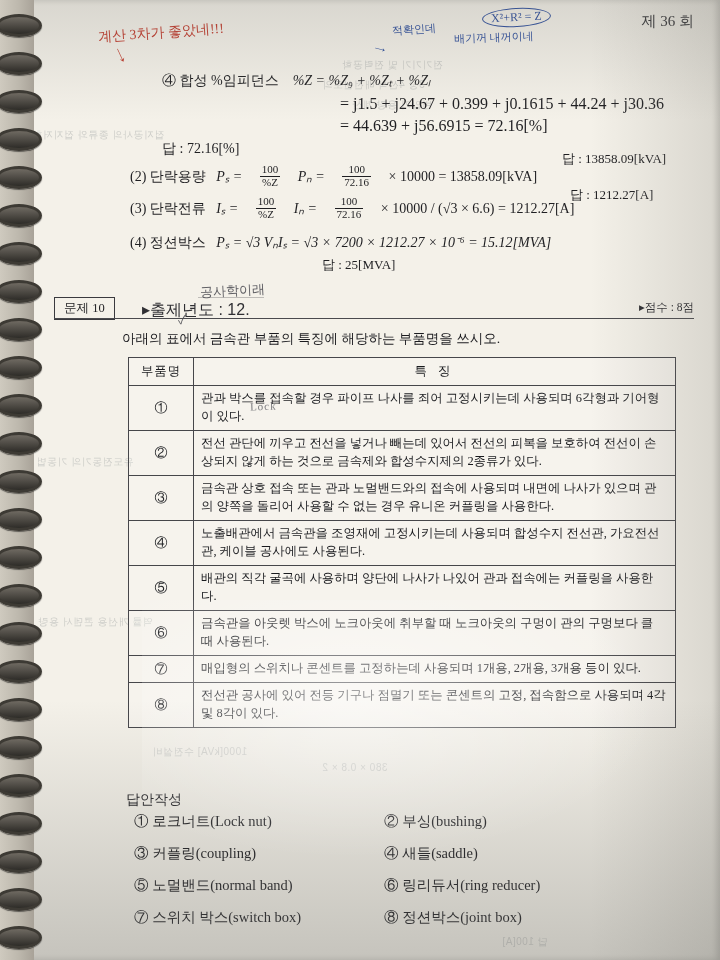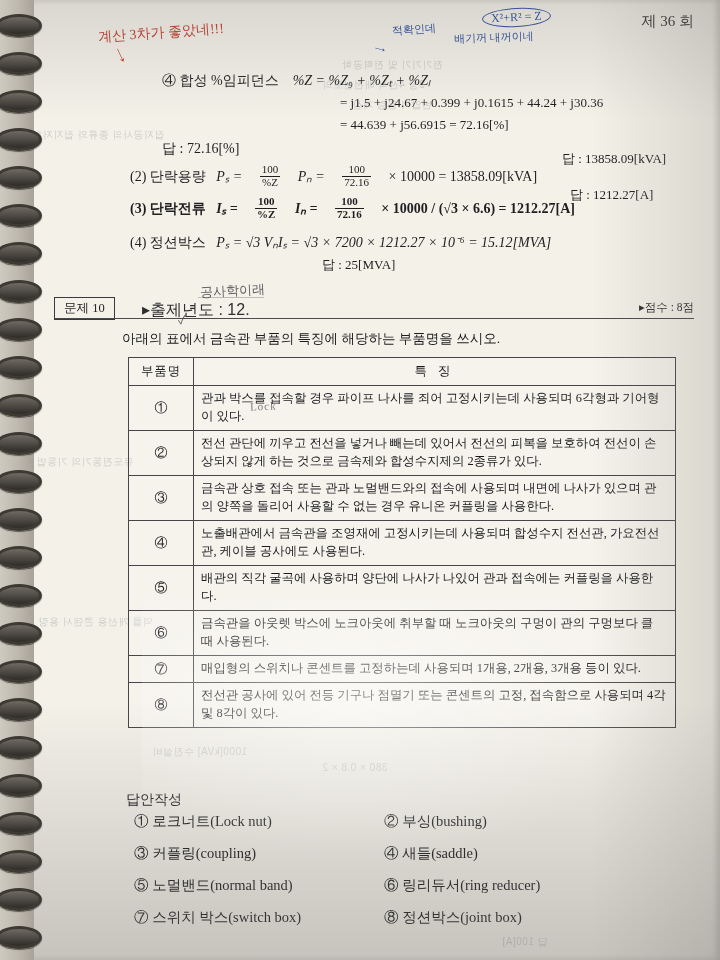--- a/index.html
+++ b/index.html
@@ -86,21 +86,21 @@
   .arrow{
     position:absolute;color:#c0392b;font-size:16px;transform:rotate(20deg);
   }
   
   .math{
     position:absolute;
     font-family:"Liberation Serif", serif;
     color:#1f1f22;white-space:nowrap;
   }
   .m14{font-size:14px;}
-  .m13{font-size:13px;}
+  .m13{font-size:16px;}
   .frac{display:inline-block;text-align:center;vertical-align:middle;
         font-size:11px;line-height:1.08;margin:0 14px;position:relative;top:-1px;}
   .frac .num{display:block;padding:0 2px;}
   .frac .den{display:block;border-top:1px solid #1f1f22;padding:0 2px;}
   .ital{font-style:italic;}
   .ansright{position:absolute;font-family:"Liberation Serif", serif;font-size:13px;color:#1f1f22;white-space:nowrap;}
   
   .prob-bar{
     position:absolute;left:32px;top:297px;width:640px;height:22px;
   }
@@ -200,21 +200,21 @@
       <span>단락용량</span>
       &nbsp;
       <span class="ital">Pₛ =</span>
       <span class="frac"><span class="num">100</span><span class="den">%Z</span></span>
       <span class="ital">Pₙ =</span>
       <span class="frac"><span class="num">100</span><span class="den">72.16</span></span>
       <span>× 10000 = 13858.09[kVA]</span>
     </div>
     <div class="ansright" style="left:540px;top:150px;">답 : 13858.09[kVA]</div>
 
-    <div class="math m14" style="left:108px;top:197px;font-weight:bold;">
+    <div class="math m14" style="left:108px;top:197px;">
       <span>(3)</span>
       <span>단락전류</span>
       &nbsp;
       <span class="ital">Iₛ =</span>
       <span class="frac"><span class="num">100</span><span class="den">%Z</span></span>
       <span class="ital">Iₙ =</span>
       <span class="frac"><span class="num">100</span><span class="den">72.16</span></span>
       <span>× 10000 / (√3 × 6.6) = 1212.27[A]</span>
     </div>
     <div class="ansright" style="left:548px;top:186px;">답 : 1212.27[A]</div>

